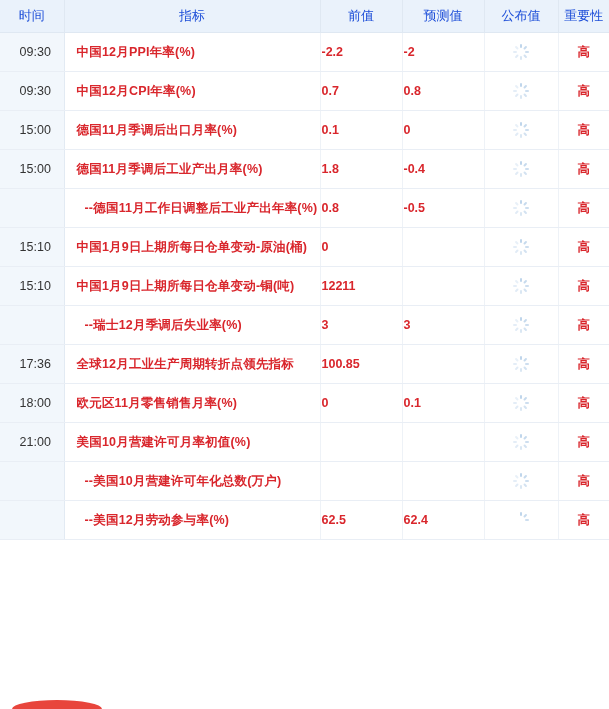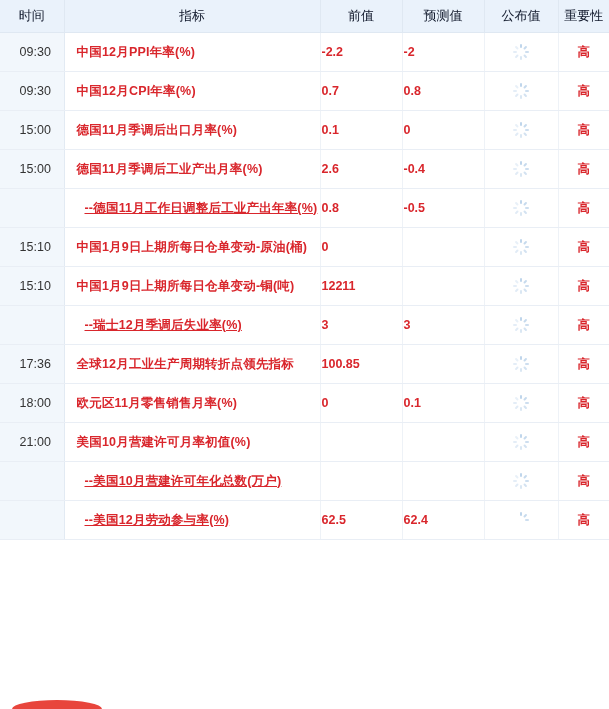--- a/index.html
+++ b/index.html
@@ -20,21 +20,21 @@
   }
   table.cal col.c-time { width: 64px; }
   table.cal col.c-name { width: 256px; }
   table.cal col.c-prev { width: 82px; }
   table.cal col.c-fore { width: 82px; }
   table.cal col.c-pub  { width: 74px; }
   table.cal col.c-imp  { width: 51px; }
 
   thead th {
     background: #eaf2fb;
-    color: #0f172a;
+    color: #1d4ed8;
     font-size: 13px;
     font-weight: normal;
     height: 30px;
     border-right: 1px solid #dfe8f2;
     border-bottom: 1px solid #dfe8f2;
     text-align: center;
     vertical-align: middle;
   }
   thead th:last-child { border-right: none; }
 
@@ -60,21 +60,20 @@
 
   td.name {
     color: #d9262c;
     font-weight: bold;
     padding-left: 12px;
     text-align: left;
     letter-spacing: 0.2px;
   }
   td.name.sub {
     padding-left: 20px;
-    text-decoration: underline;
   }
   td.num {
     color: #d9262c;
     font-weight: bold;
   }
   td.pub {
     text-align: center;
   }
   td.imp {
     color: #d9262c;
@@ -170,21 +169,21 @@
         <td class="time">15:00</td>
         <td class="name">德国11月季调后出口月率(%)</td>
         <td class="num">0.1</td>
         <td class="num">0</td>
         <td class="pub"><span class="spinner"><i></i><i></i><i></i><i></i><i></i><i></i><i></i><i></i></span></td>
         <td class="imp">高</td>
       </tr>
       <tr>
         <td class="time">15:00</td>
         <td class="name">德国11月季调后工业产出月率(%)</td>
-        <td class="num">2.6</td>
+        <td class="num">1.8</td>
         <td class="num">-0.4</td>
         <td class="pub"><span class="spinner"><i></i><i></i><i></i><i></i><i></i><i></i><i></i><i></i></span></td>
         <td class="imp">高</td>
       </tr>
       <tr>
         <td class="time blank"></td>
         <td class="name sub">--德国11月工作日调整后工业产出年率(%)</td>
         <td class="num">0.8</td>
         <td class="num">-0.5</td>
         <td class="pub"><span class="spinner"><i></i><i></i><i></i><i></i><i></i><i></i><i></i><i></i></span></td>

